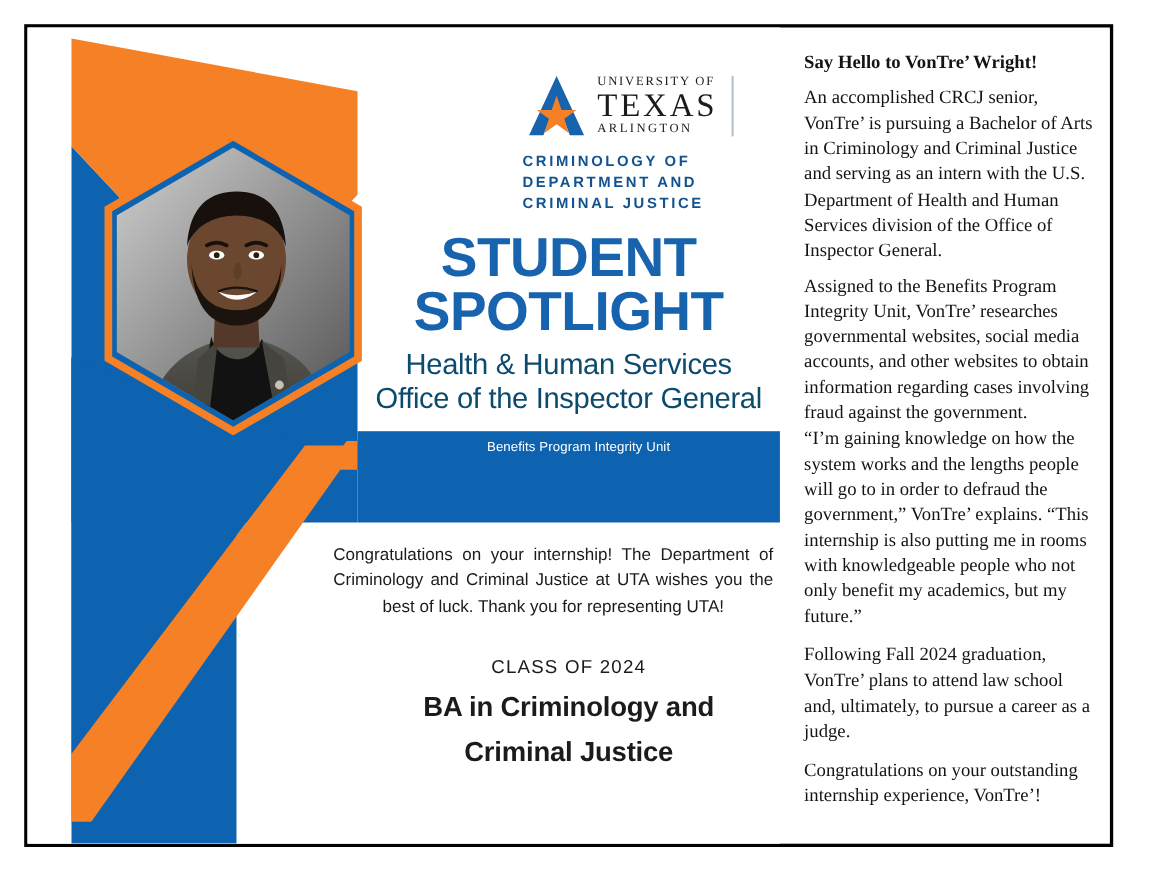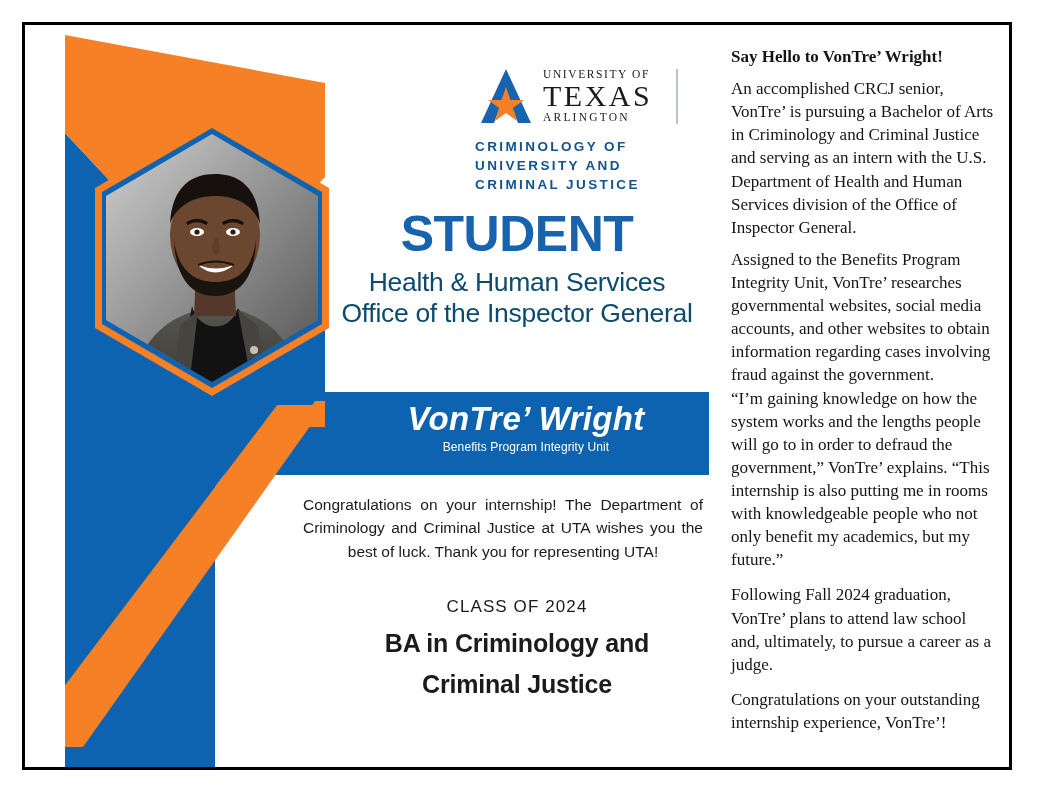--- a/index.html
+++ b/index.html
@@ -49,21 +49,21 @@
   #uta-logo .logo-row{
     display:flex;align-items:center;
     height:62px;
   }
   #uta-logo .mark{width:62px;height:58px;flex:0 0 62px;}
   #uta-logo .wordmark{
     margin-left:6px;
     font-family:"Liberation Serif", serif;
     color:#1b1b1b;
     line-height:1;
-    padding-right:24px;
+    padding-right:13px;
     border-right:2px solid #b9c3cd;
   }
   #uta-logo .w-univ{font-size:11.5px;letter-spacing:1.6px;}
   #uta-logo .w-texas{font-size:30px;letter-spacing:2.5px;font-weight:400;margin:1px 0;}
   #uta-logo .w-arl{font-size:11.5px;letter-spacing:2.2px;}
   #uta-logo .dept{
     margin-top:10px;
     color:#12538f;
     font-size:13.5px;
     font-weight:bold;
@@ -236,33 +236,33 @@
           <polygon points="31,20 35.5,33 49,33 38,41 42,54 31,46 20,54 24,41 13,33 26.5,33" fill="#F58025"></polygon>
         </svg>
         <div class="wordmark">
           <div class="w-univ">UNIVERSITY OF</div>
           <div class="w-texas">TEXAS</div>
           <div class="w-arl">ARLINGTON</div>
         </div>
       </div>
       <div class="dept">
         <div>CRIMINOLOGY OF</div>
-        <div>UNIVERSITY AND</div>
+        <div>DEPARTMENT AND</div>
         <div>CRIMINAL JUSTICE</div>
       </div>
     </div>
 
     <div id="headline">
       <div class="ttl">STUDENT</div>
+      <div class="ttl">SPOTLIGHT</div>
       <div class="sub1">Health &amp; Human Services</div>
       <div class="sub2">Office of the Inspector General</div>
     </div>
 
     <div id="name-banner">
-      <div class="nm">VonTre’ Wright</div>
       <div class="unit">Benefits Program Integrity Unit</div>
     </div>
 
     <div id="congrats">Congratulations on your internship! The Department of Criminology and Criminal Justice at UTA wishes you the best of luck. Thank you for representing UTA!</div>
 
     <div id="class-block">
       <div class="cls">CLASS OF 2024</div>
       <div class="degree">BA in Criminology and</div>
       <div class="degree">Criminal Justice</div>
     </div>

